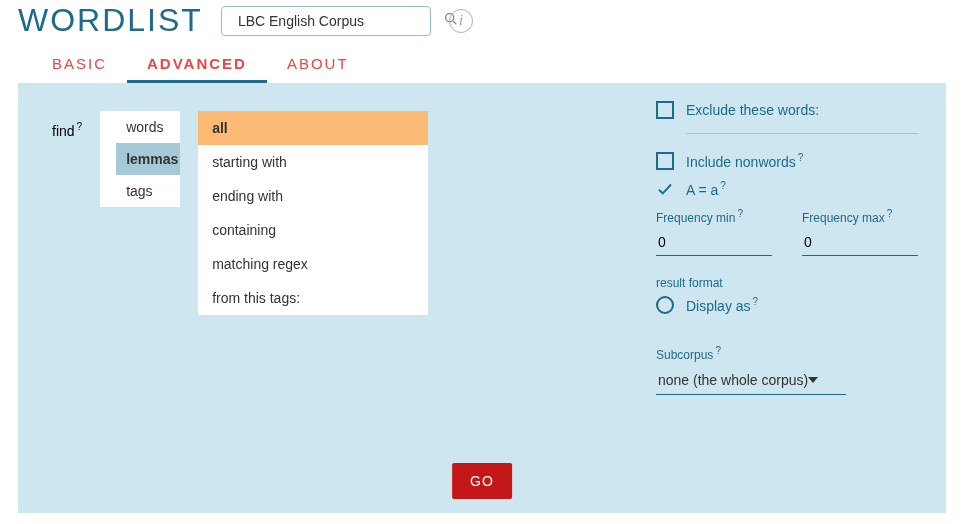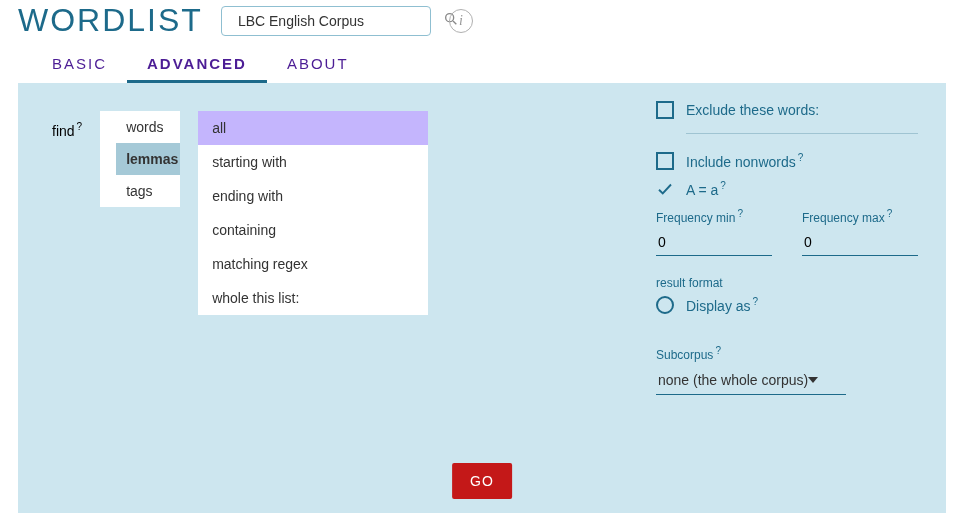--- a/index.html
+++ b/index.html
@@ -4,32 +4,32 @@
   <style>
     * { box-sizing: border-box; margin: 0; padding: 0; font-family: Arial, Helvetica, sans-serif; }
     body { background: #fff; width: 964px; height: 524px; overflow: hidden; }
     .top-bar { display: flex; align-items: center; gap: 18px; padding: 2px 18px 0; }
     .app-title { font-size: 32px; letter-spacing: 2px; color: #1d6a8a; font-weight: 400; }
     .corpus-box { display: flex; align-items: center; border: 1px solid #8fbfd1; border-radius: 4px; width: 210px; height: 30px; padding: 0 16px; gap: 24px; }
     .corpus-box input { border: none; outline: none; flex: 1; font-size: 14px; color: #333; }
     .search-icon svg { width: 16px; height: 16px; stroke: #888; fill: none; }
     .info-icon-wrap { width: 24px; height: 24px; border: 1.5px solid #b0b0b0; border-radius: 50%; display: flex; align-items: center; justify-content: center; color: #999; font-style: italic; font-size: 14px; font-family: serif; }
     .tabs { display: flex; gap: 0; padding: 8px 0 0 32px; }
-    .tab { padding: 8px 20px; font-size: 15px; letter-spacing: 2px; color: #4c1d95; cursor: pointer; }
+    .tab { padding: 8px 20px; font-size: 15px; letter-spacing: 2px; color: #ef4444; cursor: pointer; }
     .tab.active { font-weight: 600; border-bottom: 3px solid #1d6a8a; }
     .panel { background: #cde6ef; min-height: 430px; margin: 0 18px; padding: 28px 16px 20px; position: relative; }
     .left-col { display: flex; gap: 18px; align-items: flex-start; padding-left: 18px; }
     .find-label { color: #000000; font-size: 14px; padding-top: 10px; }
     .find-label sup { font-size: 10px; margin-left: 2px; }
     .unit-list { background: #fff; width: 80px; padding-left: 16px; }
     .unit-item { padding: 8px 10px; font-size: 14px; color: #333; cursor: pointer; }
     .unit-item.selected { background: #a5c9d7; font-weight: 700; }
     .filter-list { background: #fff; width: 230px; }
     .filter-item { padding: 9px 14px; font-size: 14px; color: #333; cursor: pointer; }
-    .filter-item.selected { background: #c4b5fd; font-weight: 400; }
+    .filter-item.selected { background: #fdba74; font-weight: 700; }
     .right-col { position: absolute; right: 28px; top: 18px; width: 262px; }
     .r-row { display: flex; align-items: center; gap: 12px; margin-bottom: 10px; color: #1d6a8a; font-size: 14px; }
     .chk { width: 18px; height: 18px; border: 2px solid #1d6a8a; display: inline-block; cursor: pointer; }
     .chk.checked svg { width: 18px; height: 18px; stroke: #1d6a8a; stroke-width: 2.5; fill: none; }
     .divider { border-bottom: 1px solid #9fc4d2; margin: 14px 0 18px 30px; }
     .help-q { font-size: 10px; vertical-align: super; margin-left: 2px; color: #1d6a8a; }
     .freq-row { display: flex; gap: 30px; margin-top: 10px; }
     .freq-col { flex: 1; }
     .freq-label { font-size: 12px; color: #1d6a8a; display: block; margin-bottom: 4px; }
     .freq-input { width: 100%; border: none; border-bottom: 1px solid #1d6a8a; background: transparent; font-size: 14px; padding: 5px 2px; outline: none; }
@@ -74,21 +74,21 @@
       <div class="unit-item">words</div>
       <div class="unit-item selected">lemmas</div>
       <div class="unit-item">tags</div>
     </div>
     <div class="filter-list">
       <div class="filter-item selected">all</div>
       <div class="filter-item">starting with</div>
       <div class="filter-item">ending with</div>
       <div class="filter-item">containing</div>
       <div class="filter-item">matching regex</div>
-      <div class="filter-item">whole this list:</div>
+      <div class="filter-item">from this tags:</div>
     </div>
   </div>
 
   <div class="right-col">
     <div class="r-row">
       <span class="chk"></span>
       <span>Exclude these words:</span>
     </div>
     <div class="divider"></div>
     <div class="r-row">

